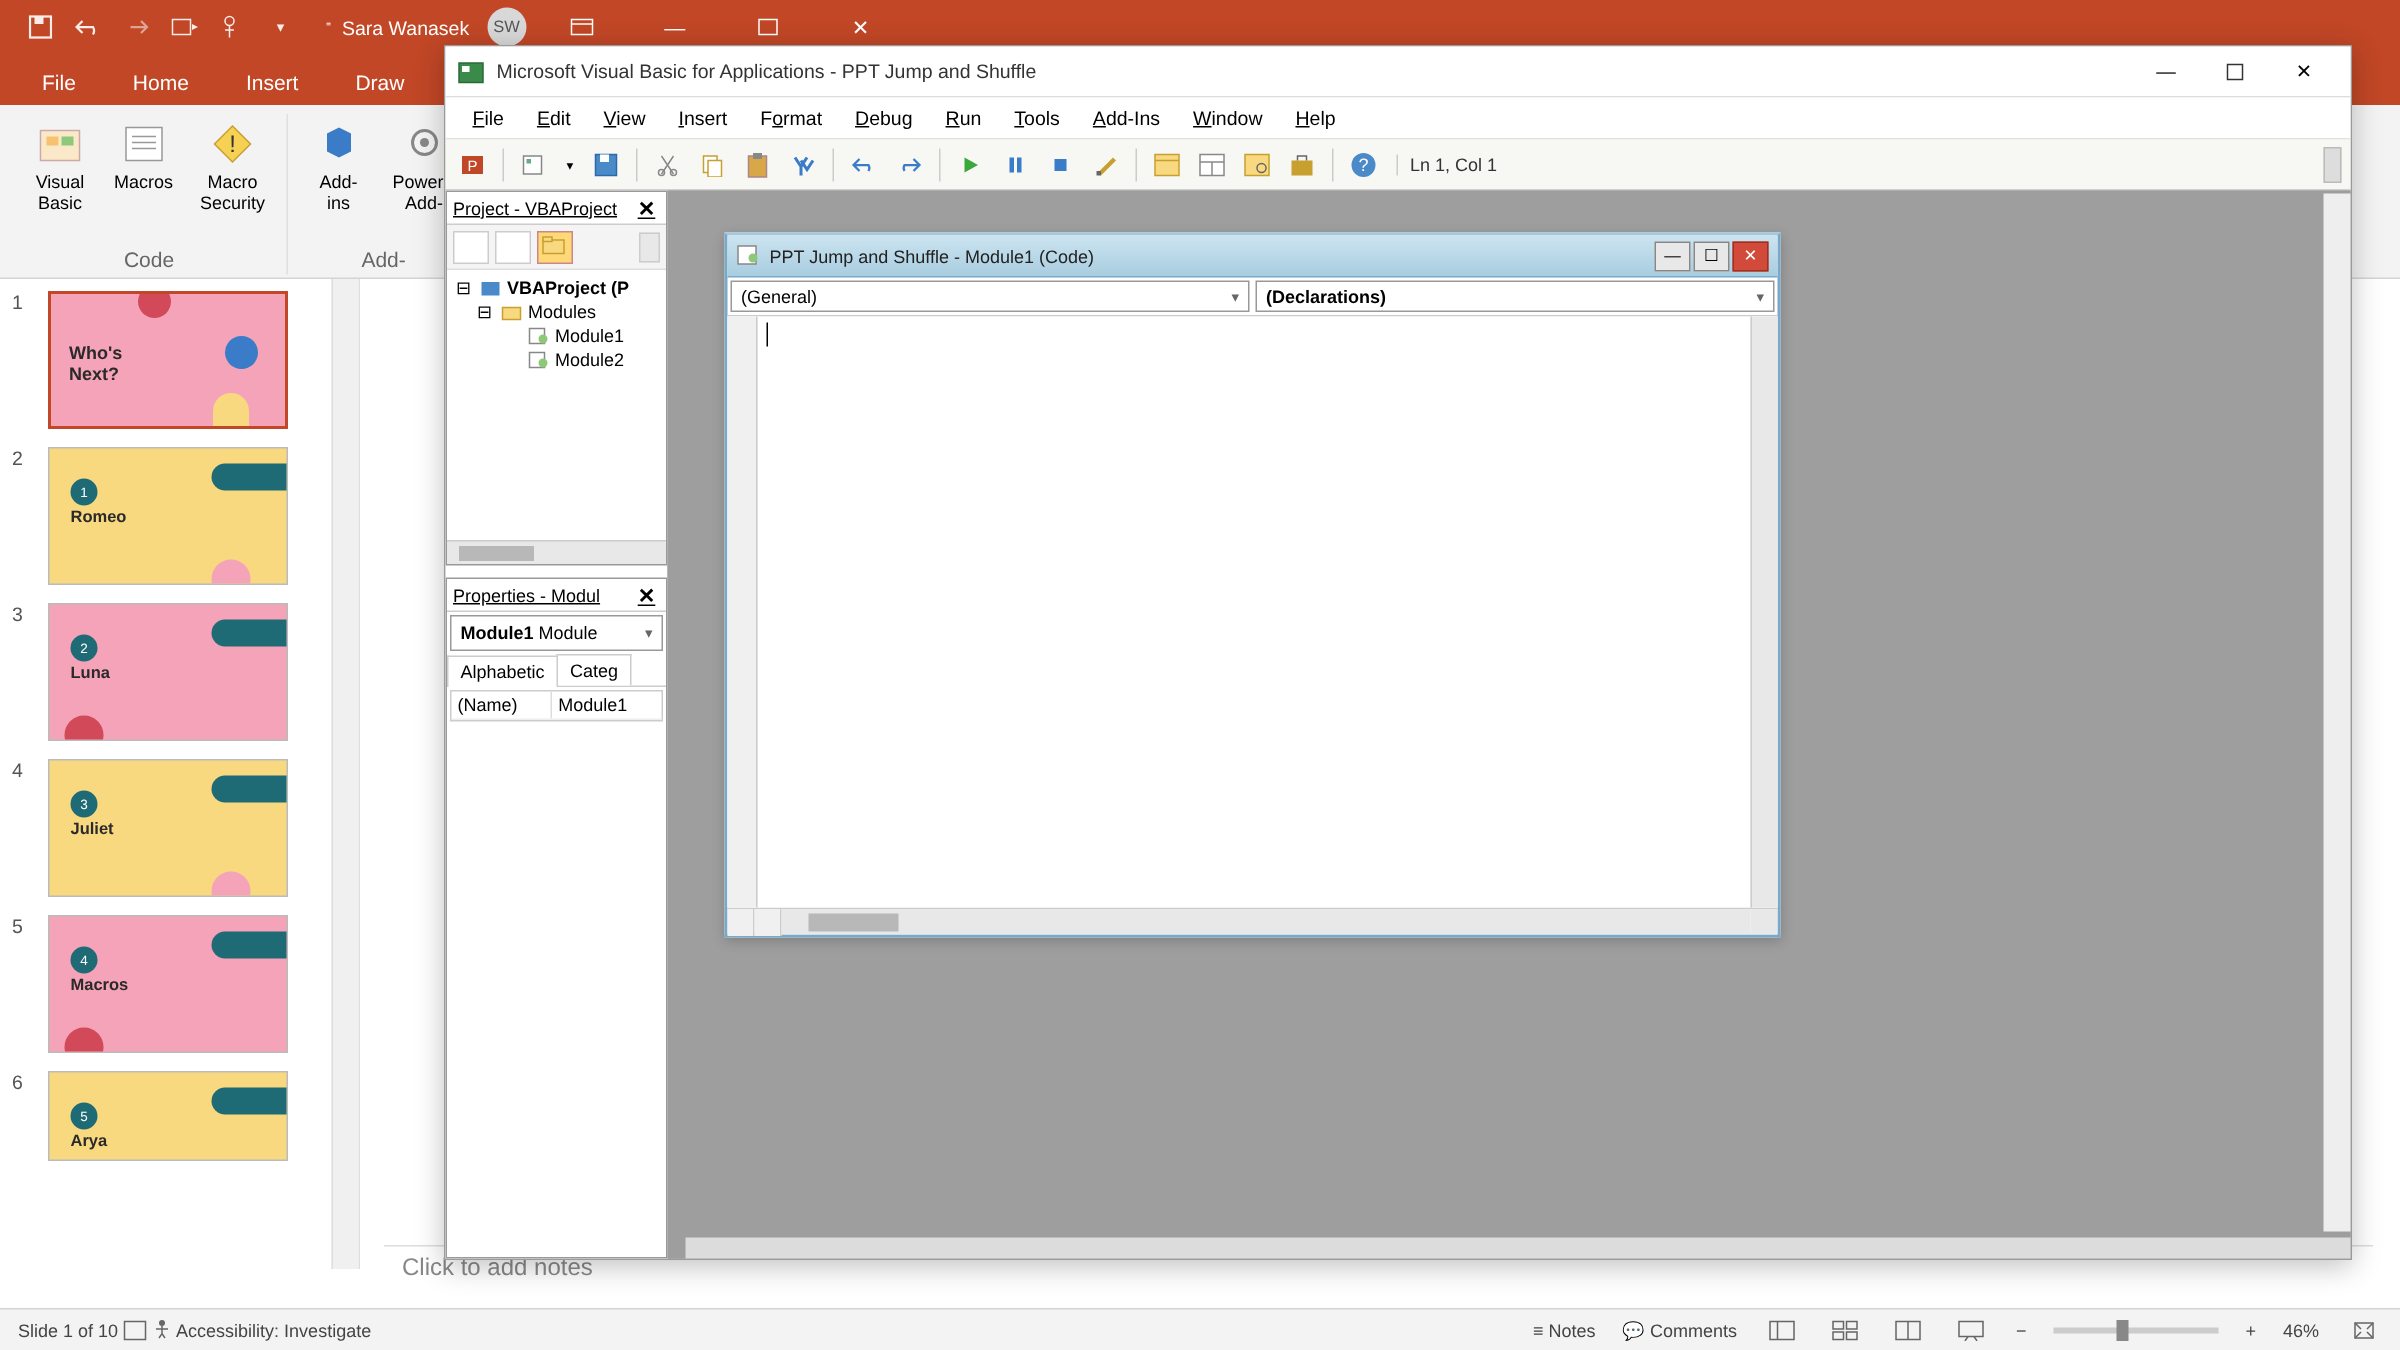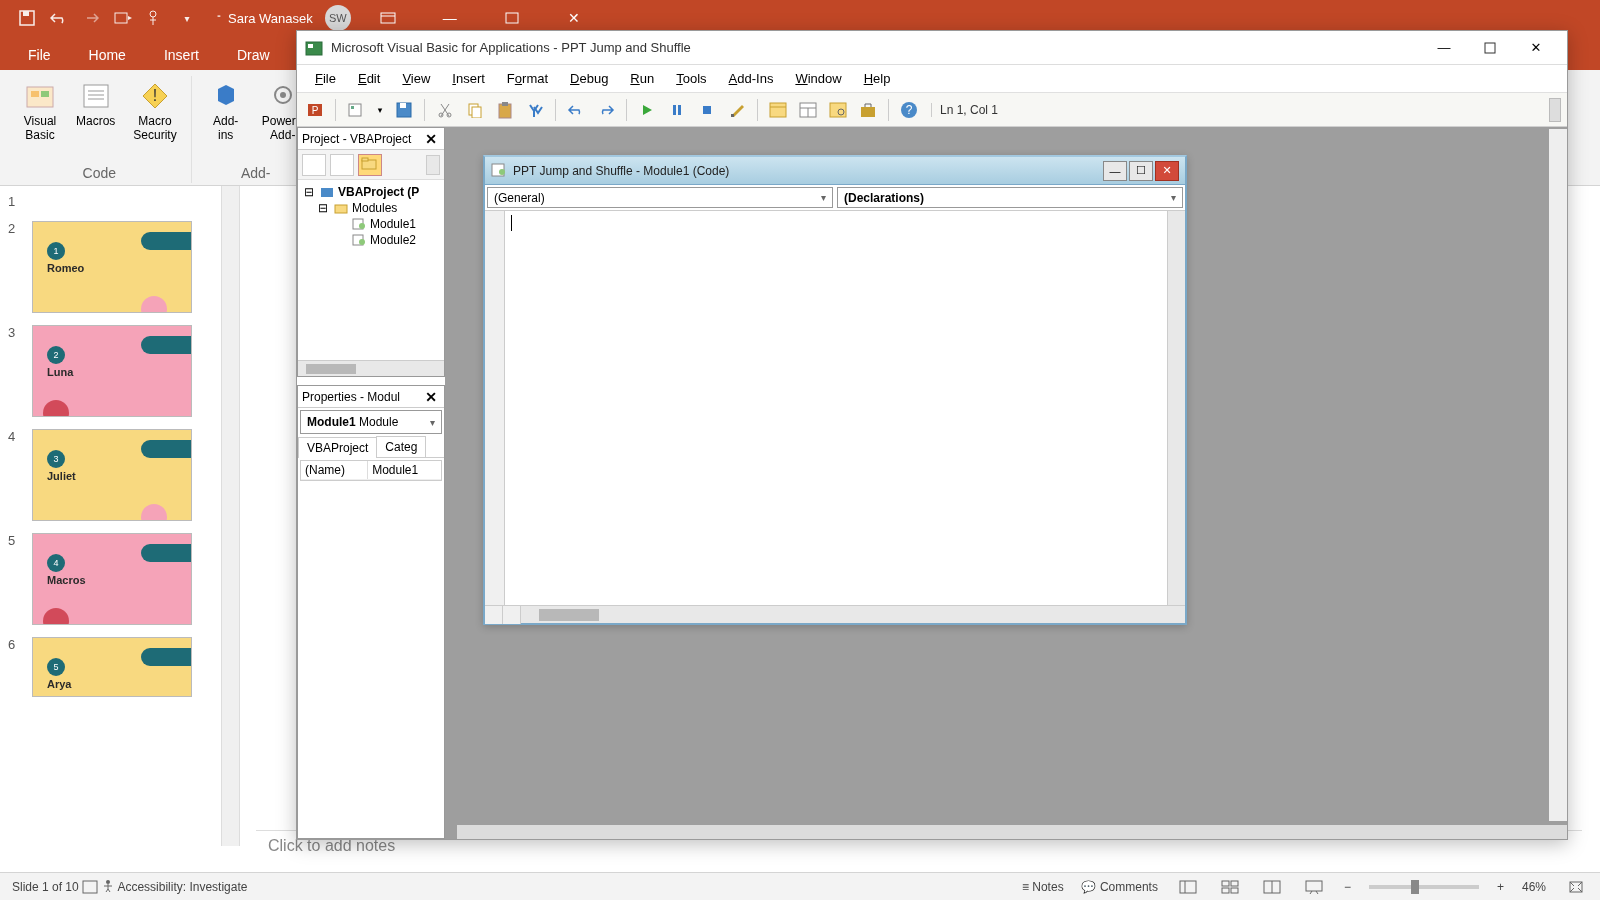--- a/index.html
+++ b/index.html
@@ -63,21 +63,21 @@
 .vba-menubar .mitem { padding: 4px 10px; font-size: 13px; }
 .vba-menubar .mitem u { text-decoration: underline; }
 .vba-toolbar { height: 34px; background: #f7f7f4; border-bottom: 1px solid #d0d0d0; display: flex; align-items: center; padding: 0 6px; gap: 6px; }
 .vba-toolbar .tbtn { width: 24px; height: 24px; display: flex; align-items: center; justify-content: center; }
 .vba-toolbar .tsep { width: 1px; height: 22px; background: #ccc; margin: 0 2px; }
 .vba-toolbar .cursor-pos { font-size: 12px; color: #333; padding: 0 8px; border-left: 1px solid #ccc; margin-left: 4px; min-width: 200px; }
 
 .vba-body { flex: 1; display: flex; background: #9e9e9e; }
 .vba-left { width: 148px; display: flex; flex-direction: column; background: #fff; }
 .proj-panel { border: 1px solid #999; background: #fff; display: flex; flex-direction: column; }
-.panel-header { height: 22px; background: #fff; display: flex; align-items: center; padding: 0 4px; font-size: 12px; border-bottom: 1px solid #ccc; }
+.panel-header { height: 22px; background: #fff; display: flex; align-items: center; padding: 0 4px; font-size: 12px; border-bottom: 1px solid #ccc; text-decoration: underline; }
 .panel-header .ph-title { flex: 1; }
 .panel-header .ph-close { width: 18px; height: 18px; display: flex; align-items: center; justify-content: center; font-weight: bold; font-size: 14px; }
 .proj-toolbar { height: 30px; background: #f4f4f4; border-bottom: 1px solid #ddd; display: flex; align-items: center; padding: 0 4px; gap: 4px; }
 .proj-toolbar .ptbtn { width: 24px; height: 22px; border: 1px solid #ccc; background: #fff; }
 .proj-toolbar .ptbtn.active { background: #ffd978; border-color: #c88; }
 .proj-tree { padding: 4px; font-size: 12px; }
 .tree-row { display: flex; align-items: center; gap: 4px; padding: 1px 0; }
 .tree-indent1 { padding-left: 14px; }
 .tree-indent3 { padding-left: 50px; }
 .tree-icon { width: 14px; height: 14px; display: inline-flex; align-items: center; justify-content: center; }
@@ -244,20 +244,27 @@
       </div>
     </div>
     <div class="ribbon-group-label">Add-</div>
   </div>
 </div>
 
 <div class="pp-body">
   <div class="slide-panel">
     <div class="slide-thumb-row">
       <div class="slide-num">1</div>
+      <div class="slide-thumb thumb-pink selected">
+        <div style="position:absolute;top:-6px;left:58px;width:22px;height:22px;border-radius:50%;background:#d24a5a"></div>
+        <div style="position:absolute;top:28px;right:18px;width:22px;height:22px;border-radius:50%;background:#3a7cc8"></div>
+        <div style="position:absolute;bottom:-8px;right:24px;width:24px;height:30px;border-radius:12px 12px 0 0;background:#f8d980"></div>
+        <div class="thumb-title" style="white-space:pre-line">Who's
+Next?</div>
+      </div>
     </div>
     <div class="slide-thumb-row">
       <div class="slide-num">2</div>
       <div class="slide-thumb thumb-yellow">
         <div class="thumb-badge">1</div>
         <div class="thumb-pill"></div>
         <div class="thumb-circle-r" style="background:#f5a3b8;right:24px"></div>
         <div class="thumb-name">Romeo</div>
       </div>
     </div>
@@ -577,21 +584,21 @@
       <div class="props-panel">
         <div class="panel-header">
           <span class="ph-title">Properties - Modul</span>
           <span class="ph-close">✕</span>
         </div>
         <div class="props-dd">
           <b>Module1</b>&nbsp;Module
           <span class="dd-arrow">▾</span>
         </div>
         <div class="props-tabs">
-          <div class="ptab active">VBAProject</div>
+          <div class="ptab active">Alphabetic</div>
           <div class="ptab">Categ</div>
         </div>
         <div class="props-grid">
           <div class="props-row">
             <div class="pk">(Name)</div>
             <div class="pv">Module1</div>
           </div>
         </div>
       </div>
     </div>

